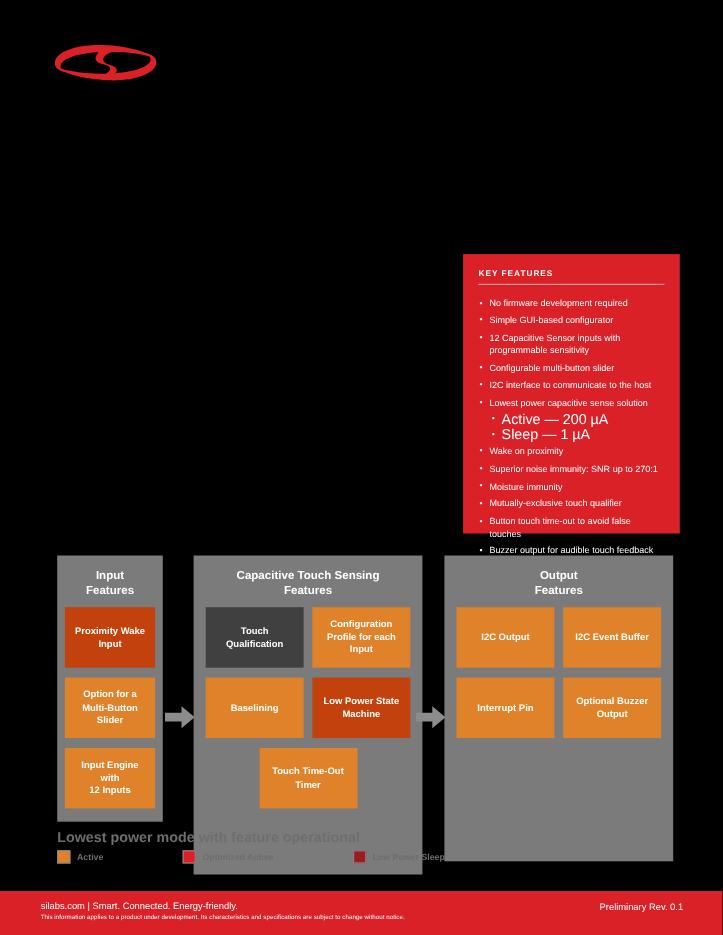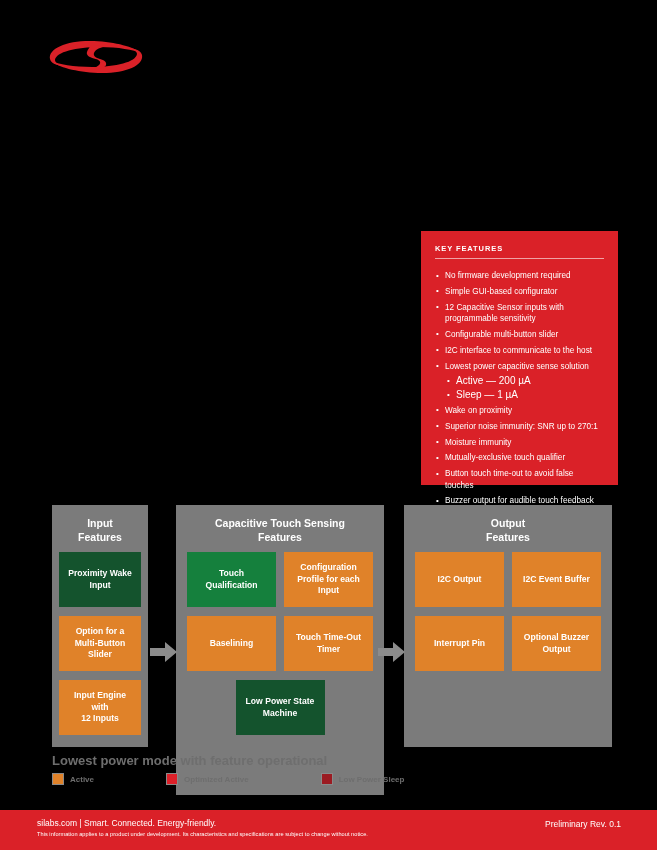--- a/index.html
+++ b/index.html
@@ -72,21 +72,21 @@
     color: #ffffff;
   }
   ul.kf-sub {
     list-style: none;
     margin: 3px 0 0 0;
     padding: 0;
   }
   ul.kf-sub > li {
     position: relative;
     padding-left: 11px;
-    font-size: 10px;
+    font-size: 13px;
     line-height: 11.6px;
     margin-bottom: 2.5px;
   }
   ul.kf-sub > li::before {
     content: "\2022";
     position: absolute;
     left: 2px;
     top: -0.5px;
     font-size: 8px;
   }
@@ -101,21 +101,21 @@
   }
   .panel {
     position: absolute;
     top: 0;
     background: #7B7B7B;
     box-sizing: border-box;
     padding-top: 11px;
   }
   .panel-1 { left: 52px;  width: 96px;  height: 242px; }
   .panel-2 { left: 176px; width: 208px; height: 290px; }
-  .panel-3 { left: 404px; width: 208px; height: 242px; }
+  .panel-3 { left: 404px; width: 208px; height: 278px; }
 
   .panel-title {
     text-align: center;
     font-size: 10.5px;
     font-weight: bold;
     line-height: 14px;
     color: #ffffff;
     white-space: pre-line;
     margin-bottom: 8px;
   }
@@ -139,22 +139,22 @@
     line-height: 11.5px;
     color: #ffffff;
     white-space: pre-line;
     padding: 2px 4px;
   }
   .panel-1 .fbox { width: 82px; height: 55px; }
   .panel-2 .fbox { width: 89px; height: 55px; }
   .panel-3 .fbox { width: 89px; height: 55px; }
 
   .c-orange { background: #E08229; }
-  .c-red    { background: #15803d; }
-  .c-darkred{ background: #14532d; }
+  .c-red    { background: #404040; }
+  .c-darkred{ background: #c2410c; }
 
   .arrow {
     position: absolute;
     top: 136px;
     width: 28px;
     height: 22px;
   }
   .arrow-1 { left: 150px; }
   .arrow-2 { left: 378px; }
   .arrow svg { display: block; }
@@ -284,24 +284,24 @@
   <div class="panel panel-2">
     <div class="panel-title">Capacitive Touch Sensing
 Features</div>
     <div class="boxgrid" id="panel-1-boxes">
         <div class="fbox c-red">Touch
 Qualification</div>
         <div class="fbox c-orange">Configuration
 Profile for each
 Input</div>
         <div class="fbox c-orange">Baselining</div>
+        <div class="fbox c-darkred">Low Power State
+Machine</div>
         <div class="fbox c-orange">Touch Time-Out
 Timer</div>
-        <div class="fbox c-darkred">Low Power State
-Machine</div>
       </div>
   </div>
 
   <div class="panel panel-3">
     <div class="panel-title">Output
 Features</div>
     <div class="boxgrid" id="panel-2-boxes">
         <div class="fbox c-orange">I2C Output</div>
         <div class="fbox c-orange">I2C Event Buffer</div>
         <div class="fbox c-orange">Interrupt Pin</div>

